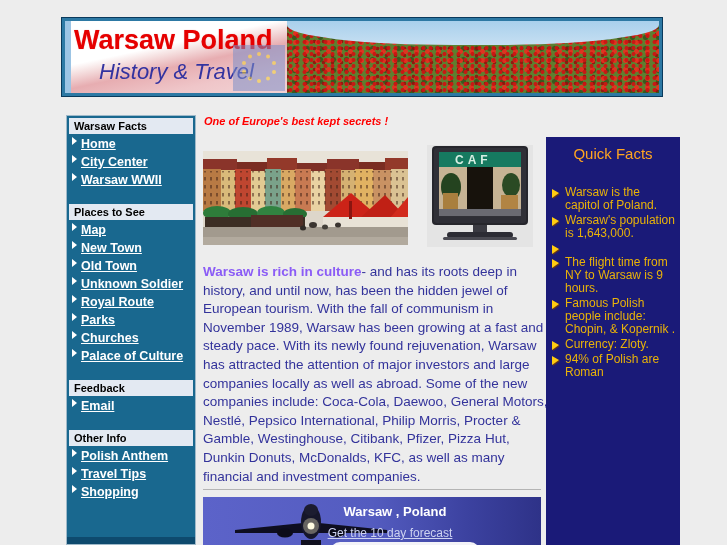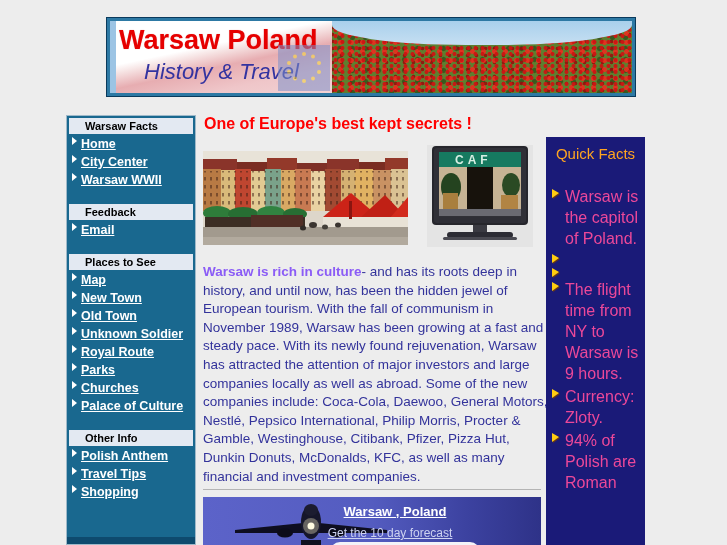--- a/index.html
+++ b/index.html
@@ -7,23 +7,23 @@
   body {
     font-family:"Liberation Sans", sans-serif;
     background:#ededed;
     overflow:hidden;
     position:relative;
   }
   .page { position:absolute; inset:0; width:727px; height:545px; overflow:hidden; }
 
   
   .banner {
-    position:absolute; left:62px; top:18px; width:528px; height:78px;
+    position:absolute; left:62px; top:18px; width:600px; height:78px;
     border:3px solid #2d79a4; box-shadow:0 0 0 1px #0a3a5c;
-    display:flex; background:#86efac;margin-left:45px;
+    display:flex; background:#86efac;
   }
   .banner-left {
     position:relative; width:222px; height:100%; overflow:hidden;
     background:linear-gradient(168deg,#ffffff 38%,#f6e3e3 45%,#e7adb1 58%,#efc6c9 78%,#f2d2d4 100%);
   }
   .banner-left::before {
     content:""; position:absolute; left:0; top:0; width:6px; height:100%;
     background:#9cc4e4;
   }
   .banner-title {
@@ -59,40 +59,40 @@
     position:absolute; left:66px; top:115px; width:130px; height:430px;
     background:#19688f; border:1px solid #9fb9c9; padding-top:0;
   }
   .sidebar::after {
     content:""; position:absolute; left:0; right:0; bottom:0; height:7px;
     background:#0e4a6e;
   }
   .side-section { margin-bottom:14px; }
   .side-header {
     background:#e3e9f2; color:#000; font-size:11px; font-weight:bold;
-    margin:2px; padding:2px 4px 2px 16px; height:16px; line-height:12px;
+    margin:2px; padding:2px 4px 2px 5px; height:16px; line-height:12px;
   }
   .side-item {
     display:flex; align-items:flex-start; padding:1px 2px 1px 5px; height:18px;
     cursor:pointer;
   }
   .tri-w {
     width:0; height:0; border-left:5px solid #fff;
     border-top:4px solid transparent; border-bottom:4px solid transparent;
     margin-right:4px; flex:none;
   }
   .side-label {
     color:#fff; font-weight:bold; font-size:12.5px; text-decoration:underline;
     white-space:nowrap;
   }
 
   
   .tagline {
     position:absolute; left:204px; top:115px; width:340px;
-    color:#ff0000; font-size:16px; font-weight:bold; 
+    color:#ff0000; font-size:11px; font-weight:bold; font-style:italic;
   }
   .square-photo { position:absolute; left:203px; top:151px; width:205px; height:94px; }
   .tv-image { position:absolute; left:427px; top:145px; width:106px; height:102px; cursor:pointer; }
   .intro {
     position:absolute; left:203px; top:263px; width:347px;
     color:#33339b; font-size:13.5px; line-height:18.6px;
   }
   .intro .hl { color:#8b5cf6; font-weight:bold; }
   .divider {
     position:absolute; left:203px; top:489px; width:338px; height:0;
@@ -100,48 +100,48 @@
   }
   
   .weather {
     position:absolute; left:203px; top:497px; width:338px; height:60px;
     background:linear-gradient(90deg,#5c63c9 0%,#545cc0 50%,#3c42a0 78%,#2e3288 100%);
     cursor:pointer; overflow:hidden;
   }
   .plane { position:absolute; left:28px; top:3px; }
   .w-title {
     position:absolute; left:112px; top:7px; width:160px; text-align:center;
-    color:#fff; font-weight:bold; font-size:13px; text-decoration:underline;
+    color:#fff; font-weight:bold; font-size:13px; 
   }
   .w-link {
     position:absolute; left:97px; top:29px; width:180px; text-align:center;
     color:#cdd2f0; font-size:12px; text-decoration:underline;
   }
   .w-pill {
     position:absolute; left:127px; top:45px; width:150px; height:20px;
     background:#f3f3f8; border-radius:10px;
   }
 
   
   .quickfacts {
-    position:absolute; left:546px; top:137px; width:99px; height:408px;
+    position:absolute; left:546px; top:137px; width:134px; height:408px;
     background:#1a1a78; padding:6px 4px 0 4px;
   }
   .qf-title {
     text-align:center; color:#ffa520; font-size:15px; margin-top:2px;
   }
   .qf-list { margin-top:24px; }
   .qf-item { display:flex; margin-bottom:2px; }
   .tri-g {
     width:0; height:0; border-left:7px solid #ffcc10;
     border-top:4px solid transparent; border-bottom:5px solid transparent;
     margin:3px 6px 0 2px; flex:none;
     filter:drop-shadow(1px 1px 0 rgba(120,60,0,.8));
   }
-  .qf-text { color:#ec4899; font-size:16px; line-height:21px; }
+  .qf-text { color:#eab308; font-size:12px; line-height:13px; }
 </style>
 </head>
 <body>
 
 <div class="page">
 
   <div class="banner">
     <div class="banner-left">
       <div class="banner-title">Warsaw Poland</div>
       <div class="banner-subtitle">History &amp; Travel</div>
@@ -179,59 +179,59 @@
         <div class="side-item">
           <span class="tri-w"></span>
           <span class="side-label">City Center</span>
         </div>
         <div class="side-item">
           <span class="tri-w"></span>
           <span class="side-label">Warsaw WWII</span>
         </div>
       </div>
       <div class="side-section">
+        <div class="side-header">Places to See</div>
+        <div class="side-item">
+          <span class="tri-w"></span>
+          <span class="side-label">Map</span>
+        </div>
+        <div class="side-item">
+          <span class="tri-w"></span>
+          <span class="side-label">New Town</span>
+        </div>
+        <div class="side-item">
+          <span class="tri-w"></span>
+          <span class="side-label">Old Town</span>
+        </div>
+        <div class="side-item">
+          <span class="tri-w"></span>
+          <span class="side-label">Unknown Soldier</span>
+        </div>
+        <div class="side-item">
+          <span class="tri-w"></span>
+          <span class="side-label">Royal Route</span>
+        </div>
+        <div class="side-item">
+          <span class="tri-w"></span>
+          <span class="side-label">Parks</span>
+        </div>
+        <div class="side-item">
+          <span class="tri-w"></span>
+          <span class="side-label">Churches</span>
+        </div>
+        <div class="side-item">
+          <span class="tri-w"></span>
+          <span class="side-label">Palace of Culture</span>
+        </div>
+      </div>
+      <div class="side-section">
         <div class="side-header">Feedback</div>
         <div class="side-item">
           <span class="tri-w"></span>
           <span class="side-label">Email</span>
-        </div>
-      </div>
-      <div class="side-section">
-        <div class="side-header">Places to See</div>
-        <div class="side-item">
-          <span class="tri-w"></span>
-          <span class="side-label">Map</span>
-        </div>
-        <div class="side-item">
-          <span class="tri-w"></span>
-          <span class="side-label">New Town</span>
-        </div>
-        <div class="side-item">
-          <span class="tri-w"></span>
-          <span class="side-label">Old Town</span>
-        </div>
-        <div class="side-item">
-          <span class="tri-w"></span>
-          <span class="side-label">Unknown Soldier</span>
-        </div>
-        <div class="side-item">
-          <span class="tri-w"></span>
-          <span class="side-label">Royal Route</span>
-        </div>
-        <div class="side-item">
-          <span class="tri-w"></span>
-          <span class="side-label">Parks</span>
-        </div>
-        <div class="side-item">
-          <span class="tri-w"></span>
-          <span class="side-label">Churches</span>
-        </div>
-        <div class="side-item">
-          <span class="tri-w"></span>
-          <span class="side-label">Palace of Culture</span>
         </div>
       </div>
       <div class="side-section">
         <div class="side-header">Other Info</div>
         <div class="side-item">
           <span class="tri-w"></span>
           <span class="side-label">Polish Anthem</span>
         </div>
         <div class="side-item">
           <span class="tri-w"></span>
@@ -343,30 +343,35 @@
 
   <aside class="quickfacts">
     <div class="qf-title">Quick Facts</div>
     <div class="qf-list" id="qf-list">
         <div class="qf-item">
           <span class="tri-g"></span>
           <span class="qf-text">Warsaw is the capitol of Poland.</span>
         </div>
         <div class="qf-item">
           <span class="tri-g"></span>
+          <span class="qf-text">Warsaw's population is 1,643,000.</span>
         </div>
         <div class="qf-item">
           <span class="tri-g"></span>
         </div>
         <div class="qf-item">
           <span class="tri-g"></span>
           <span class="qf-text">The flight time from NY to Warsaw is 9 hours.</span>
         </div>
         <div class="qf-item">
           <span class="tri-g"></span>
+          <span class="qf-text">Famous Polish people include: Chopin, &amp; Kopernik .</span>
+        </div>
+        <div class="qf-item">
+          <span class="tri-g"></span>
           <span class="qf-text">Currency: Zloty.</span>
         </div>
         <div class="qf-item">
           <span class="tri-g"></span>
           <span class="qf-text">94% of Polish are Roman</span>
         </div>
       </div>
   </aside>
 
 </div>

